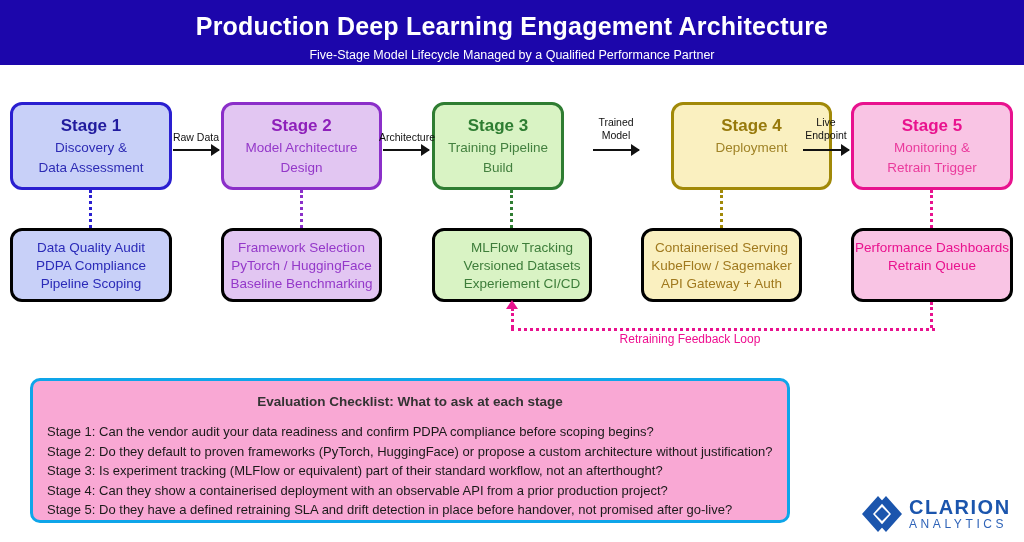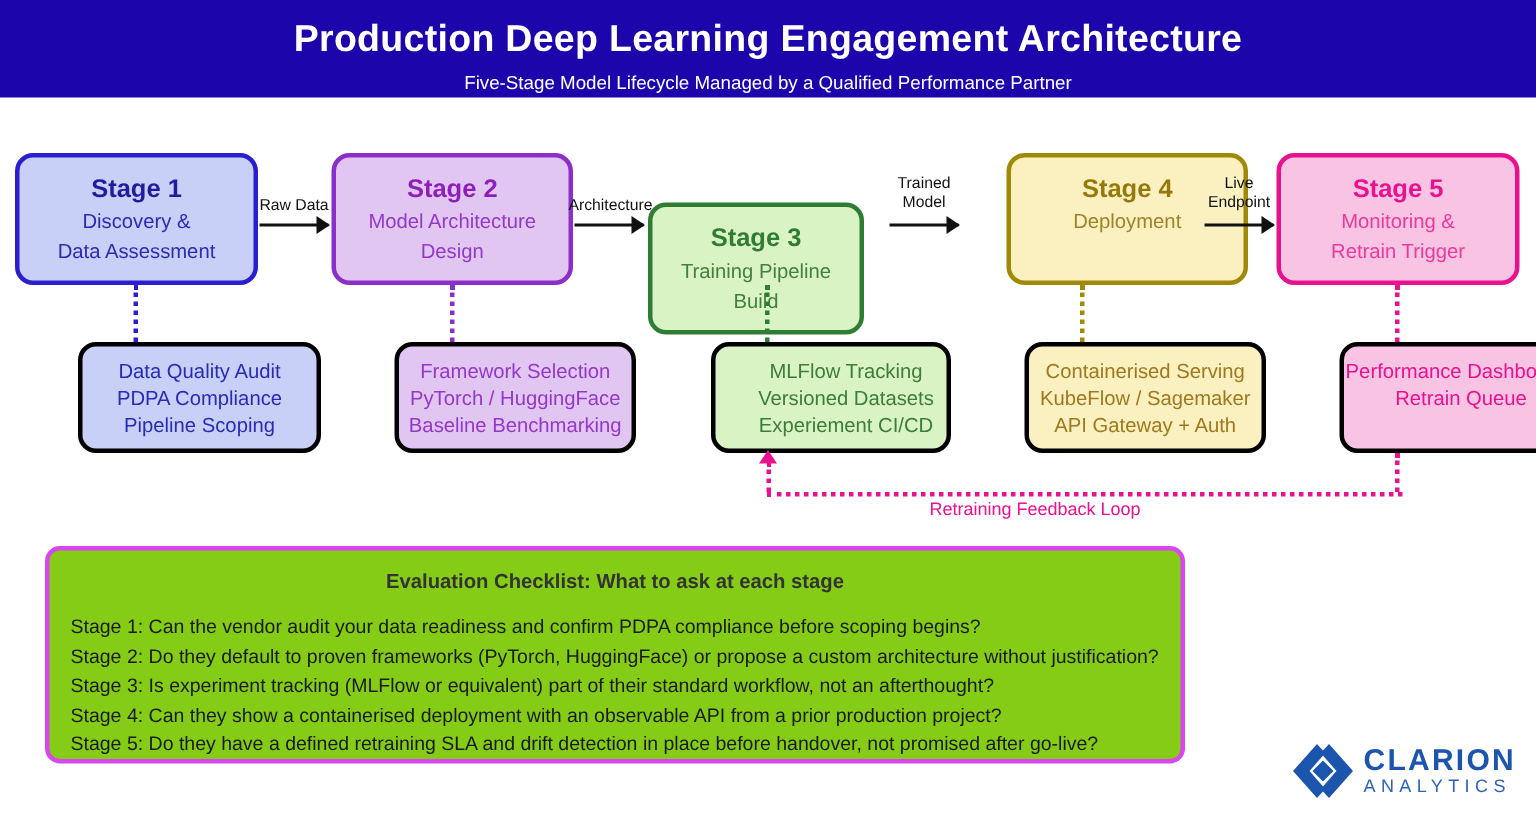--- a/index.html
+++ b/index.html
@@ -20,21 +20,21 @@
   .s3 .st-title{color:#2e7d32}.s3 .st-line{color:#43803f}
   .s4 .st-title{color:#97790b}.s4 .st-line{color:#a08327}
   .s5 .st-title{color:#e9128e}.s5 .st-line{color:#ea3a9c}
   .f1{background:#c8d0f8;border-color:#2a1fd0}
   .f2{background:#e2c6f2;border-color:#8b2fc9}
   .f3{background:#d9f3c4;border-color:#2f7d32}
   .f4{background:#faf0c0;border-color:#a18908}
   .f5{background:#f9c4e4;border-color:#e8128e}
 
   
-  .detailbox { position:absolute; top:228px; height:74px; border-radius:12px; border:3px solid; text-align:center; padding-top:8px;margin-left:42px; }
+  .detailbox { position:absolute; top:228px; height:74px; border-radius:12px; border:3px solid; text-align:center; padding-top:8px; }
   .detailbox .dt-line { font-size:13.5px; line-height:18px; }
   .d1 .dt-line{color:#2a2ab8}
   .d2 .dt-line{color:#9438c9}
   .d3 .dt-line{color:#3d7d3a}
   .d4 .dt-line{color:#a0791e}
   .d5 .dt-line{color:#e9128e}
 
   
   .flow-arrow { position:absolute; top:149px; height:2px; background:#111111; }
   .flow-arrow .head { position:absolute; right:-1px; top:-5px; width:0; height:0;
@@ -46,21 +46,21 @@
   .c1{border-color:#2a1fd0}.c2{border-color:#8b2fc9}.c3{border-color:#2f7d32}.c4{border-color:#a18908}.c5{border-color:#e8128e}
 
   
   .loop-h { position:absolute; left:511px; top:328px; width:424px; height:0; border-top:3px dotted #e8128e; }
   .loop-v-left { position:absolute; left:511px; top:308px; height:20px; width:0; border-left:3px dotted #e8128e; }
   .loop-head { position:absolute; left:506px; top:300px; width:0; height:0;
      border-bottom:9px solid #e8128e; border-left:6px solid transparent; border-right:6px solid transparent; }
   .loop-label { position:absolute; left:590px; top:332px; width:200px; text-align:center; font-size:12px; color:#ef0e90; }
 
   
-  .checklist { position:absolute; left:30px; top:364px; width:760px; height:145px; background:#84cc16; border:3px solid #d946ef; border-radius:10px; }
+  .checklist { position:absolute; left:30px; top:378px; width:760px; height:145px; background:#f9a8d4; border:3px solid #0ea5e9; border-radius:10px; }
   .checklist .cl-title { text-align:center; font-weight:bold; font-size:13.5px; color:#333333; margin-top:13px; }
   .checklist .cl-items { margin-top:13px; padding-left:14px; }
   .checklist .cl-item { font-size:13px; color:#1a1a1a; line-height:19.5px; white-space:nowrap; }
 
   
   .logo { position:absolute; left:862px; top:494px; display:flex; align-items:center; }
   .logo-icon { width:40px; height:40px; margin-right:7px; }
   .logo-text .name { font-size:20px; font-weight:bold; color:#1b55ad; letter-spacing:1.5px; line-height:20px; }
   .logo-text .subname { font-size:12px; color:#2e63b8; letter-spacing:3.6px; line-height:14px; }
 </style>
@@ -79,21 +79,21 @@
     <div class="st-line">Discovery &amp;</div>
     <div class="st-line">Data Assessment</div>
   </div>
 
   <div class="stagebox s2 f2" style="left:221px;width:161px;">
     <div class="st-title">Stage 2</div>
     <div class="st-line">Model Architecture</div>
     <div class="st-line">Design</div>
   </div>
 
-  <div class="stagebox s3 f3" style="left:432px;width:144px;margin-top:33px;">
+  <div class="stagebox s3 f3" style="left:432px;width:132px;">
     <div class="st-title">Stage 3</div>
     <div class="st-line">Training Pipeline</div>
     <div class="st-line">Build</div>
   </div>
 
   <div class="stagebox s4 f4" style="left:671px;width:161px;">
     <div class="st-title">Stage 4</div>
     <div class="st-line">Deployment</div>
   </div>
 

